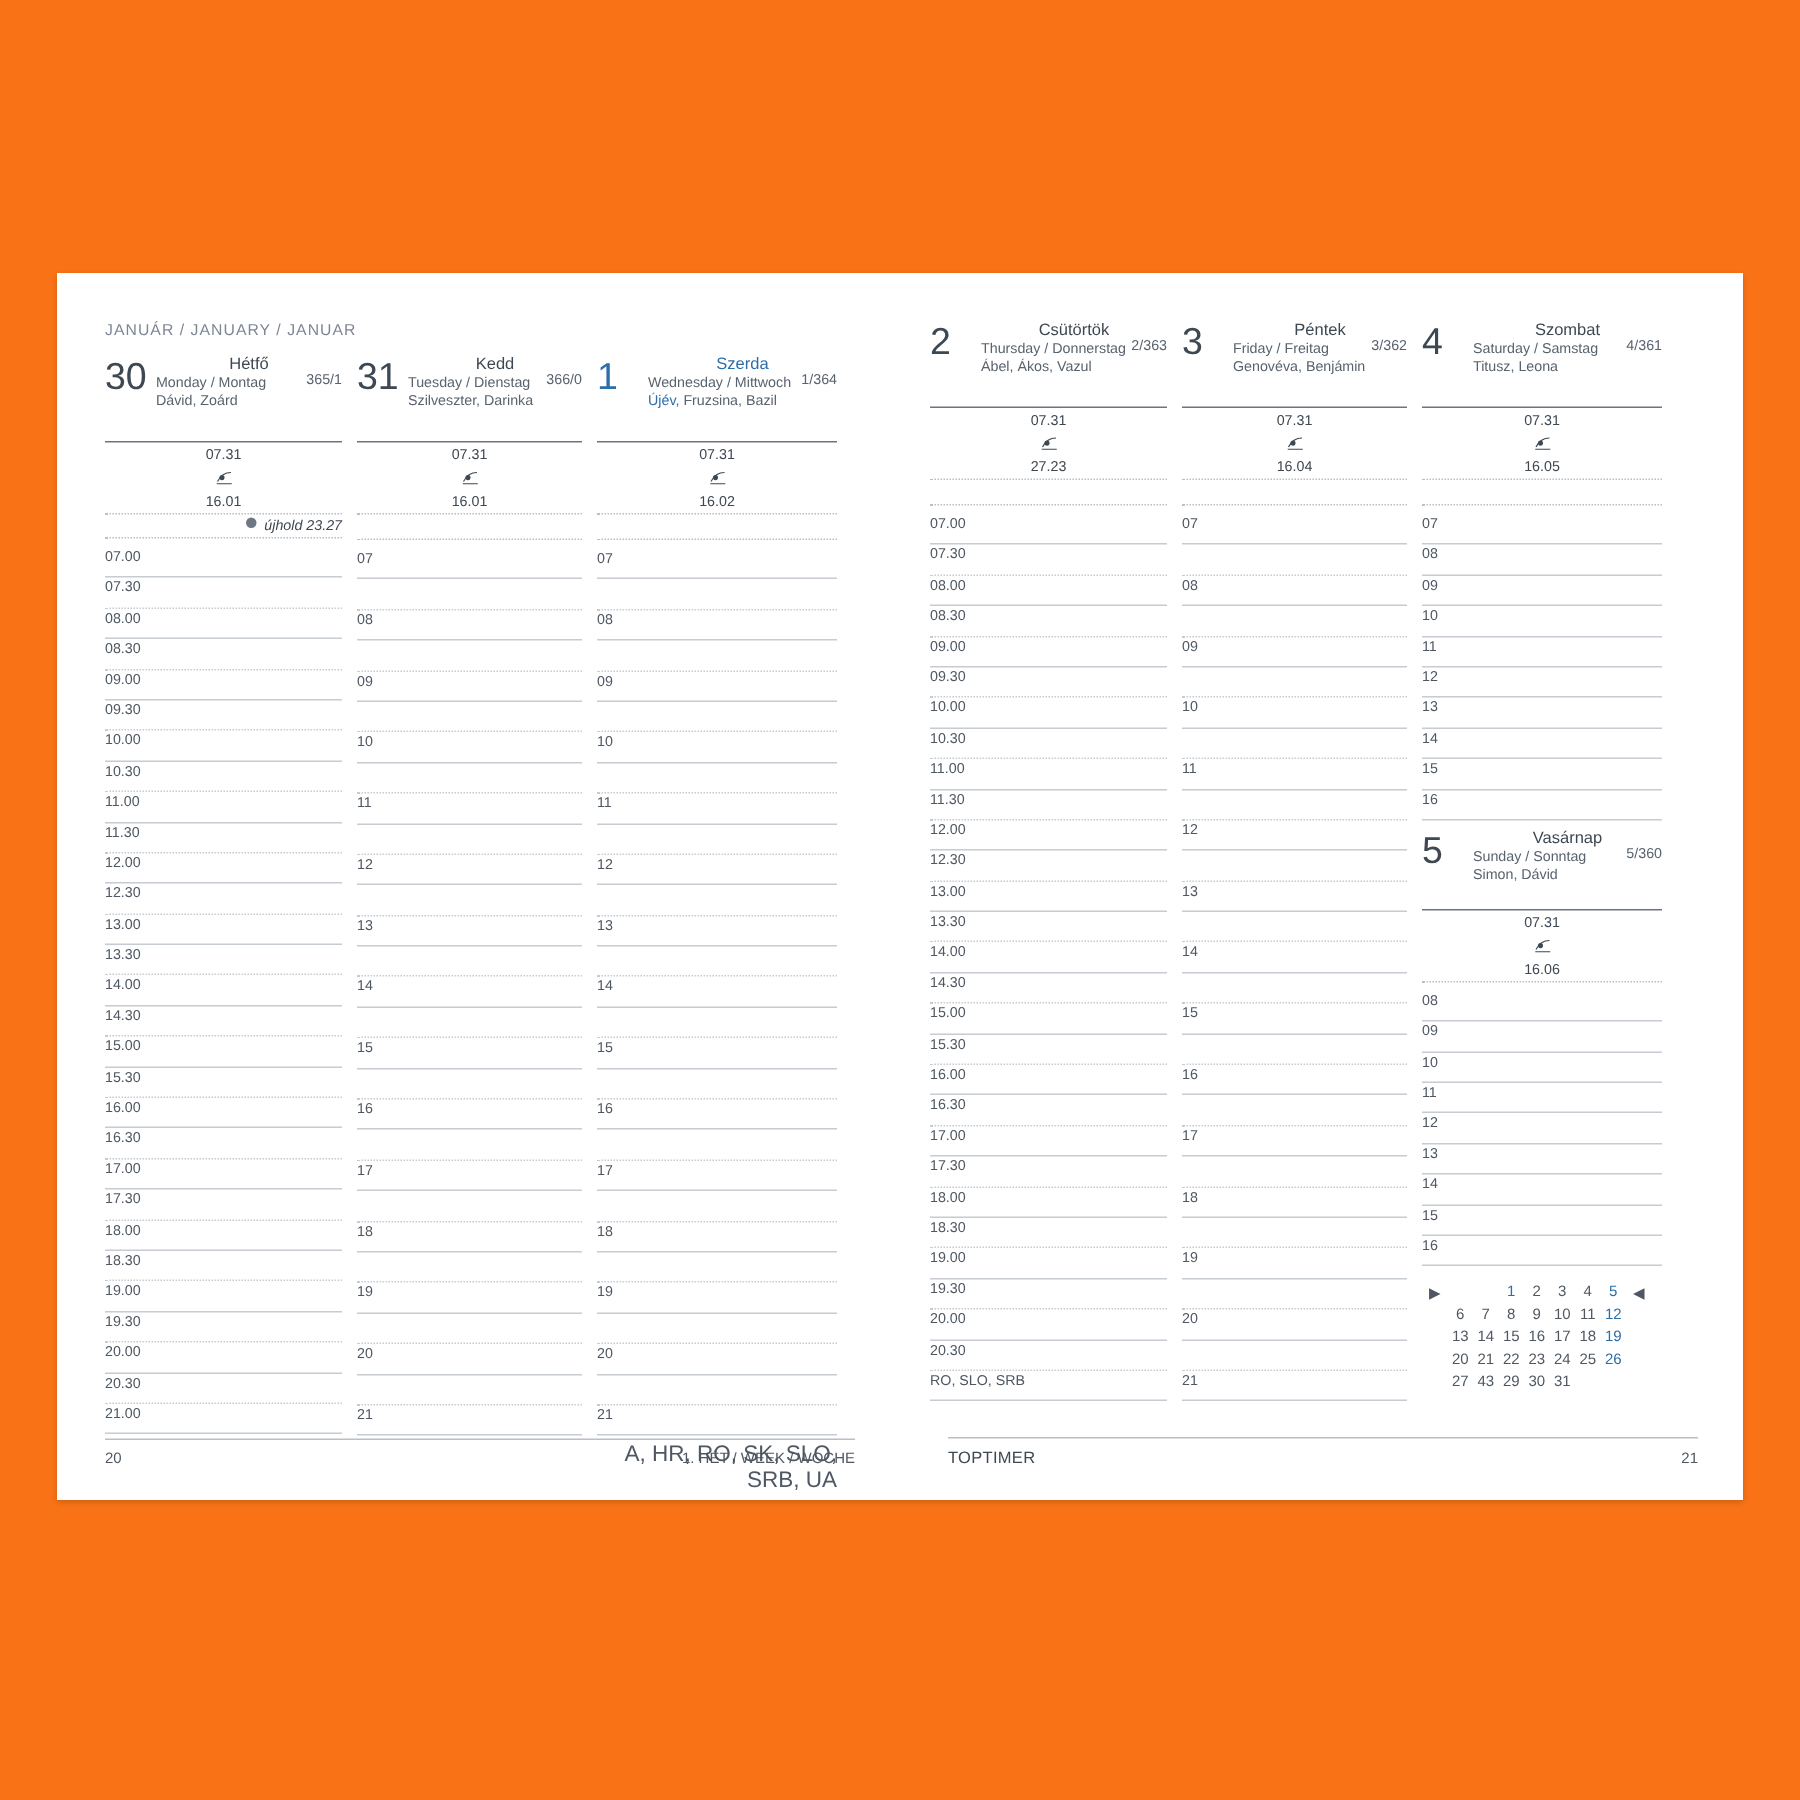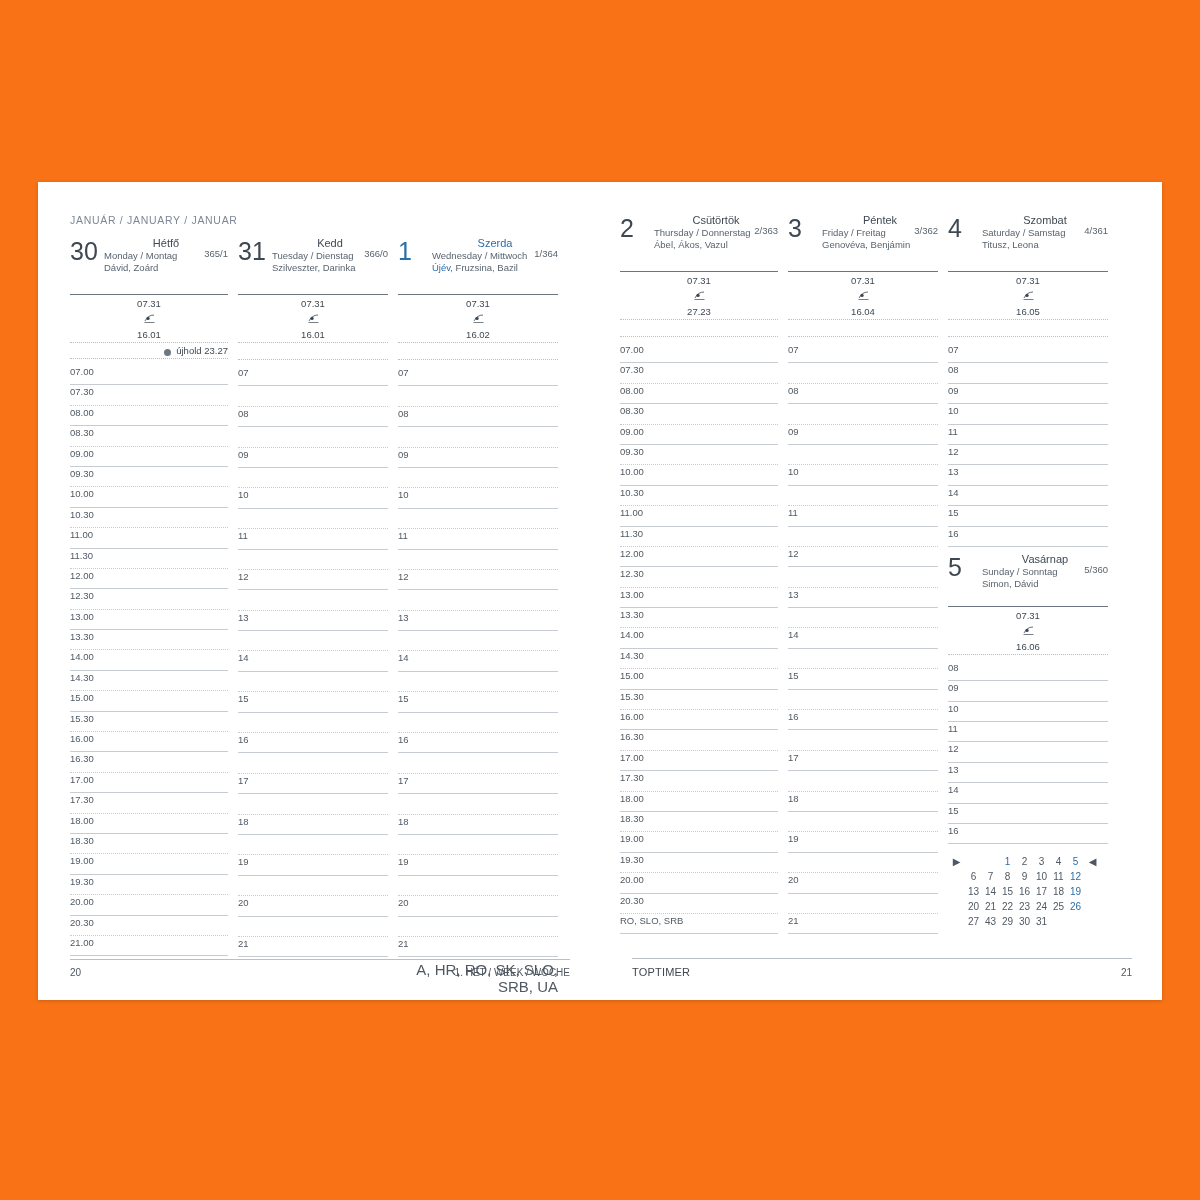--- a/index.html
+++ b/index.html
@@ -30,21 +30,21 @@
   .daysub{font-size:9.5px;color:#59636e;line-height:1.3;}
   .daysub2{font-size:9.5px;color:#59636e;line-height:1.3;}
   .hl{color:#2b6ea8;font-weight:normal;}
   .daycount{position:absolute;right:0;top:11px;font-size:9.5px;color:#59636e;}
   .rule{border-bottom:1px solid #6b7580;margin-top:1px;}
 
   .suntimes{display:flex;justify-content:flex-end;align-items:center;gap:5px;
             font-size:9.5px;color:#3e4852;padding:3px 0 2px 0;flex-direction:column;}
   .sunicon{display:inline-block;width:11px;height:10px;}
   .dotline{border-bottom:1px dotted #b9bfc6;height:0;}
-  .moonline{display:flex;justify-content:flex-end;align-items:flex-end;gap:5px;font-size:9.5px;color:#3e4852;padding:2px 0 2px 0;}
+  .moonline{display:flex;justify-content:flex-end;align-items:flex-start;gap:5px;font-size:9.5px;color:#3e4852;padding:2px 0 2px 0;font-style:italic;}
   .moon{display:inline-block;width:7px;height:7px;border-radius:50%;background:#6e7882;}
 
   
   .hours{margin-top:6px;}
   .hrow{height:20.4px;position:relative;}
   .hrow .lbl{font-size:9.5px;color:#4f5862;position:absolute;left:0;top:1px;}
   .hrow .ln{position:absolute;left:0;right:0;bottom:0;border-bottom:1px solid #c6ccd2;}
   .hrow.dot .ln{border-bottom:1px dotted #c6ccd2;}
 
   .footnote{font-size:15px;color:#4f5862;padding-top:4px;}

